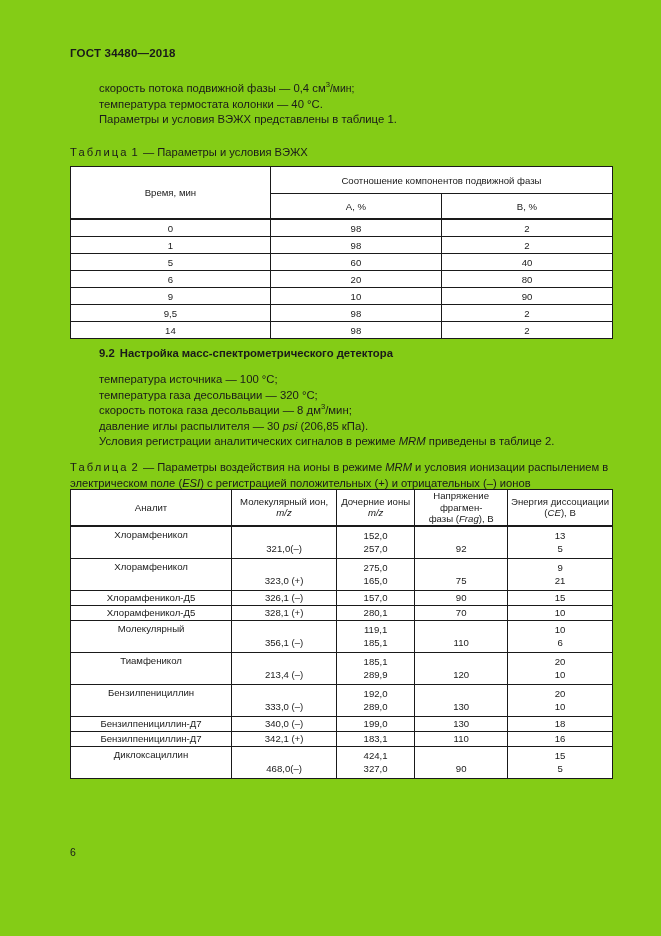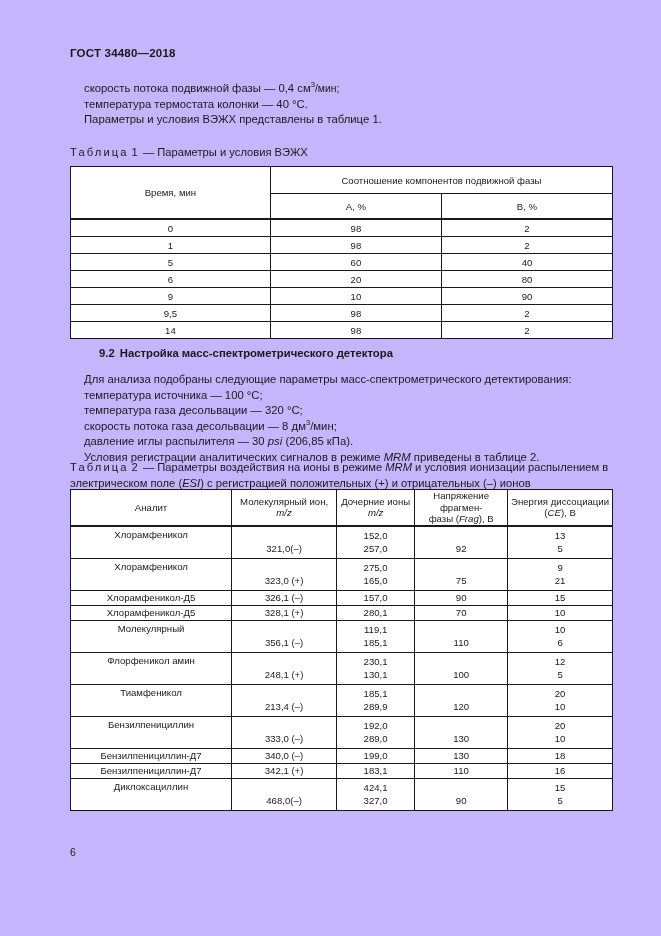--- a/index.html
+++ b/index.html
@@ -13,37 +13,37 @@
     position: relative;
     font-family: "Liberation Sans", sans-serif;
     color: #1a1a1a;
     overflow: hidden;
   }
   .page {
     position: absolute;
     left: 0; top: 0;
     width: 661px;
     height: 936px;
-    background: #c4b5fd;
+    background: #84cc16;
   }
 
   
   .doc-header {
     position: absolute;
     left: 70px;
     top: 47px;
     font-size: 11.5px;
     font-weight: bold;
     letter-spacing: 0.2px;
   }
 
   
   .para-block {
     position: absolute;
-    left: 84px;
+    left: 99px;
     width: 520px;
     font-size: 11.3px;
     line-height: 15.6px;
   }
   .para-block.intro { top: 81px; }
   .para-block.sec92 { top: 372px; }
 
   .para-line { white-space: nowrap; }
 
   sup {
@@ -210,21 +210,20 @@
         <td class="t1-cell">2</td>
       </tr>
     </tbody>
   </table>
 
   <div class="sec-head">
     <span class="num">9.2</span><span>Настройка масс-спектрометрического детектора</span>
   </div>
 
   <div class="para-block sec92">
-    <div class="para-line">Для анализа подобраны следующие параметры масс-спектрометрического детектирования:</div>
     <div class="para-line">температура источника — 100 °C;</div>
     <div class="para-line">температура газа десольвации — 320 °C;</div>
     <div class="para-line"><span>скорость потока газа десольвации — 8 дм</span><sup>3</sup><span>/мин;</span></div>
     <div class="para-line"><span>давление иглы распылителя — 30 </span><i>psi</i><span> (206,85 кПа).</span></div>
     <div class="para-line"><span>Условия регистрации аналитических сигналов в режиме </span><i>MRM</i><span> приведены в таблице 2.</span></div>
   </div>
 
   <div class="tbl-caption c2">
     <span class="tword">Таблица</span><span class="tnum">2</span> <span>— Параметры воздействия на ионы в режиме </span><i>MRM</i><span> и условия ионизации распылением в</span><br>
     <span>электрическом поле (</span><i>ESI</i><span>) с регистрацией положительных (+) и отрицательных (–) ионов</span>
@@ -321,39 +320,20 @@
         </td>
         <td>
             <span class="cell-bot-value">110</span>
           </td>
         <td>
           <span class="two-line">10</span>
             <span class="two-line">6</span>
         </td>
       </tr>
 
-      <tr class="tall">
-        <td>
-            <span class="cell-top-label">Флорфеникол амин</span>
-          </td>
-        <td>
-            <span class="cell-bot-value">248,1 (+)</span>
-          </td>
-        <td>
-          <span class="two-line">230,1</span>
-            <span class="two-line">130,1</span>
-        </td>
-        <td>
-            <span class="cell-bot-value">100</span>
-          </td>
-        <td>
-          <span class="two-line">12</span>
-            <span class="two-line">5</span>
-        </td>
-      </tr>
 
       <tr class="tall">
         <td>
             <span class="cell-top-label">Тиамфеникол</span>
           </td>
         <td>
             <span class="cell-bot-value">213,4 (–)</span>
           </td>
         <td>
           <span class="two-line">185,1</span>

